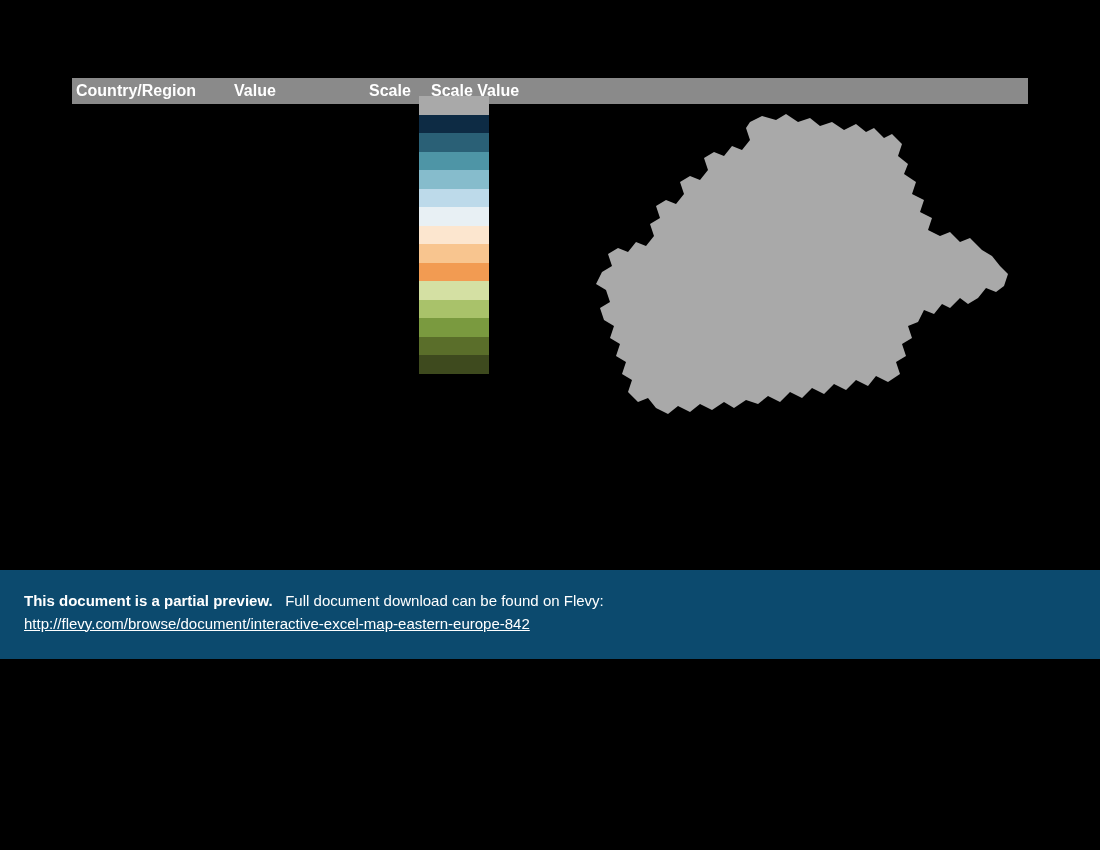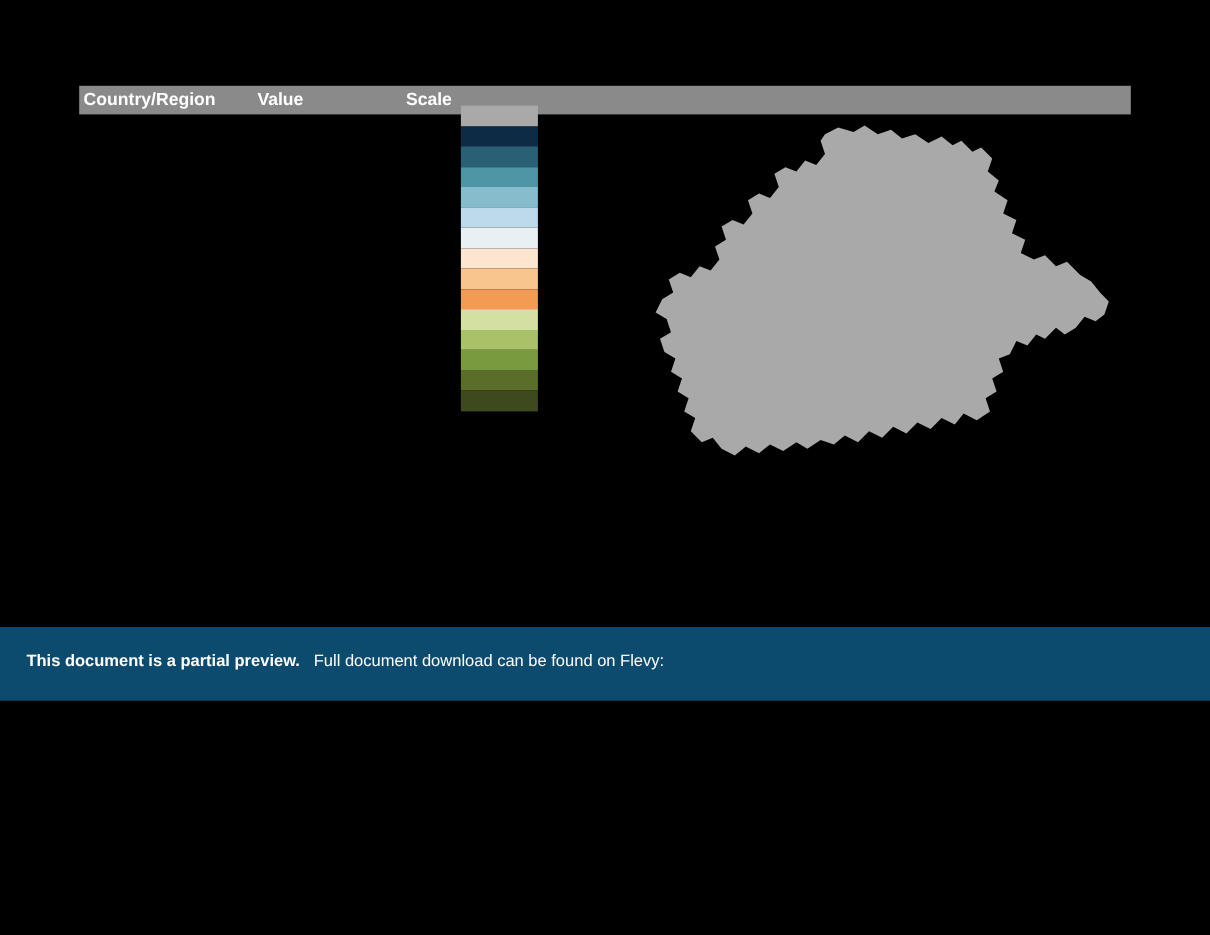--- a/index.html
+++ b/index.html
@@ -66,20 +66,21 @@
 </style>
 </head>
 <body>
 
 <div class="content-area">
 
   <div class="header-row">
     <div class="col1">Country/Region</div>
     <div class="col2">Value</div>
     <div class="col3">Scale</div>
+    <div class="col4">Scale Value</div>
   </div>
 
   <div class="scale-strip">
     <div class="scale-swatch" style="background:#a9a9a9"></div>
     <div class="scale-swatch" style="background:#0d2b44"></div>
     <div class="scale-swatch" style="background:#2a6076"></div>
     <div class="scale-swatch" style="background:#4e95a6"></div>
     <div class="scale-swatch" style="background:#86bccc"></div>
     <div class="scale-swatch" style="background:#bddaea"></div>
     <div class="scale-swatch" style="background:#e8f0f4"></div>
@@ -97,13 +98,14 @@
     <svg viewBox="0 0 440 340" width="440" height="340">
       <path fill="#a9a9a9" d="M178 14 L190 8 L204 12 L214 6 L226 14 L238 10 L248 18 L260 14 L272 22 L284 16 L294 24 L302 20 L312 30 L320 26 L330 36 L326 48 L336 56 L332 66 L344 74 L340 86 L352 92 L348 104 L360 110 L356 122 L368 128 L378 124 L388 134 L398 130 L410 142 L420 148 L428 158 L436 166 L432 178 L424 184 L414 180 L406 190 L396 196 L388 190 L378 200 L370 196 L362 206 L352 202 L346 214 L336 218 L340 230 L330 236 L334 248 L324 254 L328 266 L316 274 L304 268 L296 278 L284 272 L274 282 L262 276 L252 286 L240 280 L230 290 L218 284 L208 294 L196 288 L186 296 L174 292 L162 300 L152 294 L140 302 L128 296 L118 304 L106 298 L96 306 L84 300 L76 290 L66 294 L56 284 L60 272 L50 266 L54 254 L44 248 L48 236 L38 230 L42 218 L32 212 L28 200 L38 194 L34 182 L24 176 L30 164 L40 158 L36 146 L46 140 L56 144 L64 134 L74 138 L82 128 L78 116 L88 110 L84 98 L94 92 L104 96 L112 86 L108 74 L118 68 L128 72 L136 62 L132 50 L142 44 L152 48 L160 38 L170 42 L178 32 L174 20 Z"></path>
     </svg>
   </div>
 
 </div>
 
 <div class="notice-bar">
   <span class="bold">This document is a partial preview.</span>
   <span>&nbsp;&nbsp;</span><span>Full document download can be found on Flevy:</span><br>
+  <a href="#">http://flevy.com/browse/document/interactive-excel-map-eastern-europe-842</a>
 </div>
 
 </body></html>

